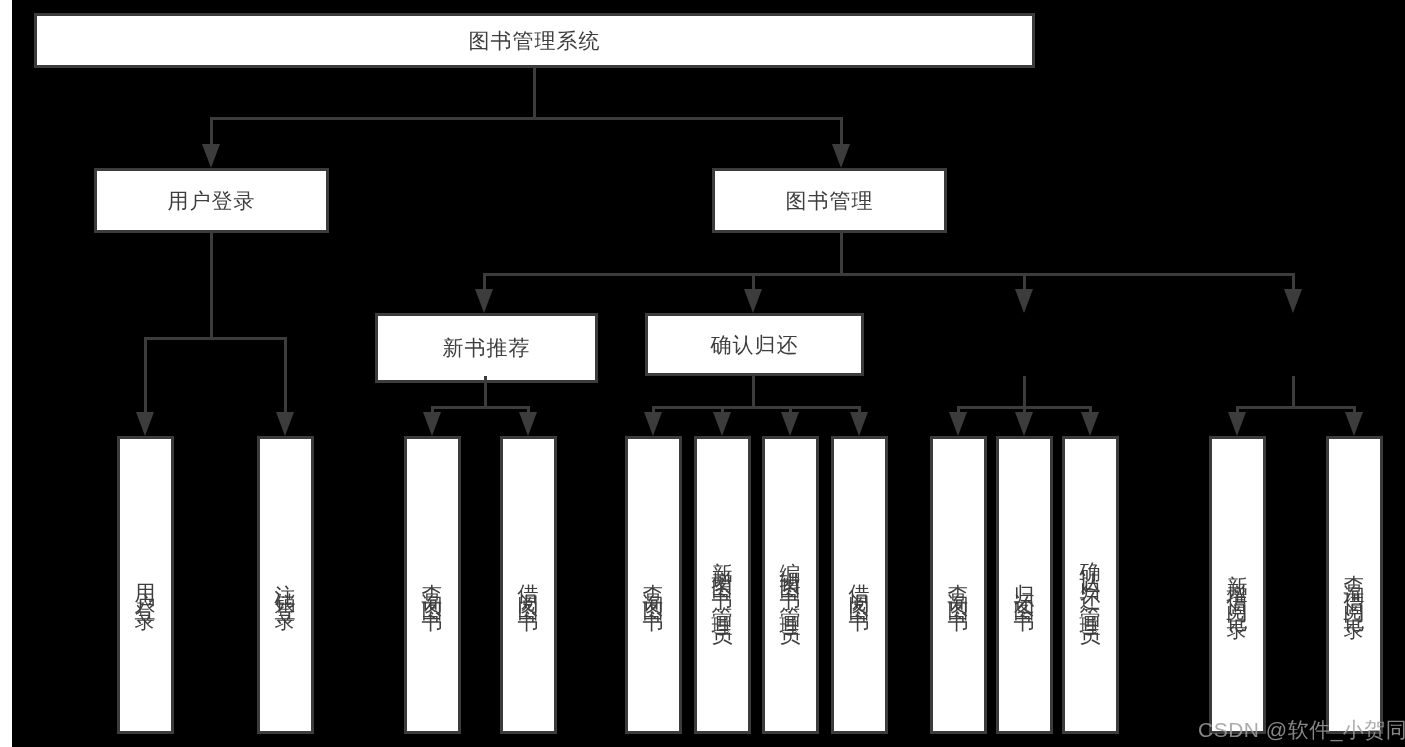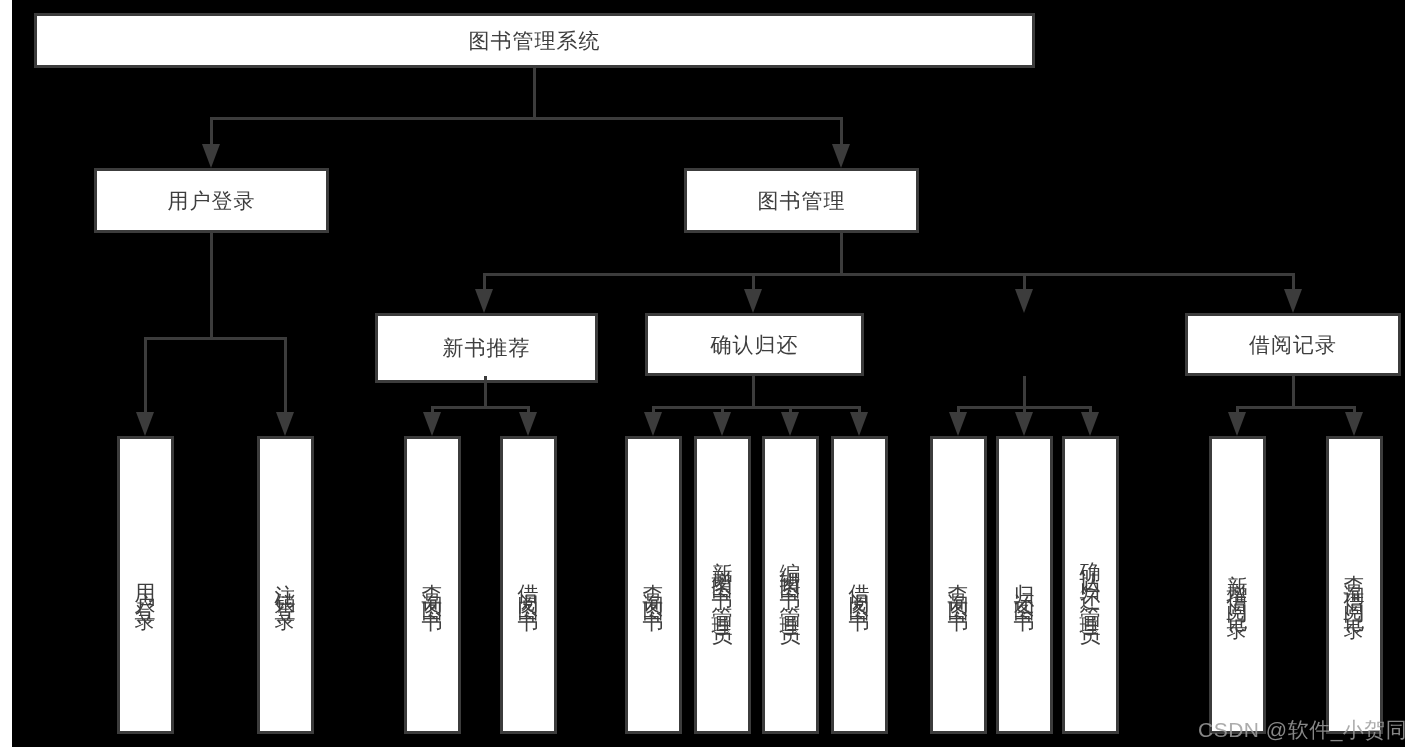--- a/index.html
+++ b/index.html
@@ -55,32 +55,29 @@
 
 <div id="stage">
 
   <div class="box" style="left:22px; top:13px; width:1001px; height:55px;">
     <span class="label">图书管理系统</span>
   </div>
 
   <div class="box" style="left:82px; top:168px; width:235px; height:65px;">
     <span class="label">用户登录</span>
   </div>
-  <div class="box" style="left:672px; top:168px; width:235px; height:65px;">
+  <div class="box" style="left:700px; top:168px; width:235px; height:65px;">
     <span class="label">图书管理</span>
   </div>
 
   <div class="box" style="left:363px; top:313px; width:223px; height:70px;">
     <span class="label">新书推荐</span>
   </div>
   <div class="box" style="left:633px; top:313px; width:219px; height:63px;">
     <span class="label">确认归还</span>
-  </div>
-  <div class="box" style="left:1173px; top:313px; width:216px; height:63px;">
-    <span class="label">借阅记录</span>
   </div>
 
   <div class="box vbox" style="left:105px; top:436px; width:57px; height:298px;">
     <span class="label">用户登录</span>
   </div>
   <div class="box vbox" style="left:245px; top:436px; width:57px; height:298px;">
     <span class="label">注销登录</span>
   </div>
 
   <div class="box vbox" style="left:392px; top:436px; width:57px; height:298px;">

